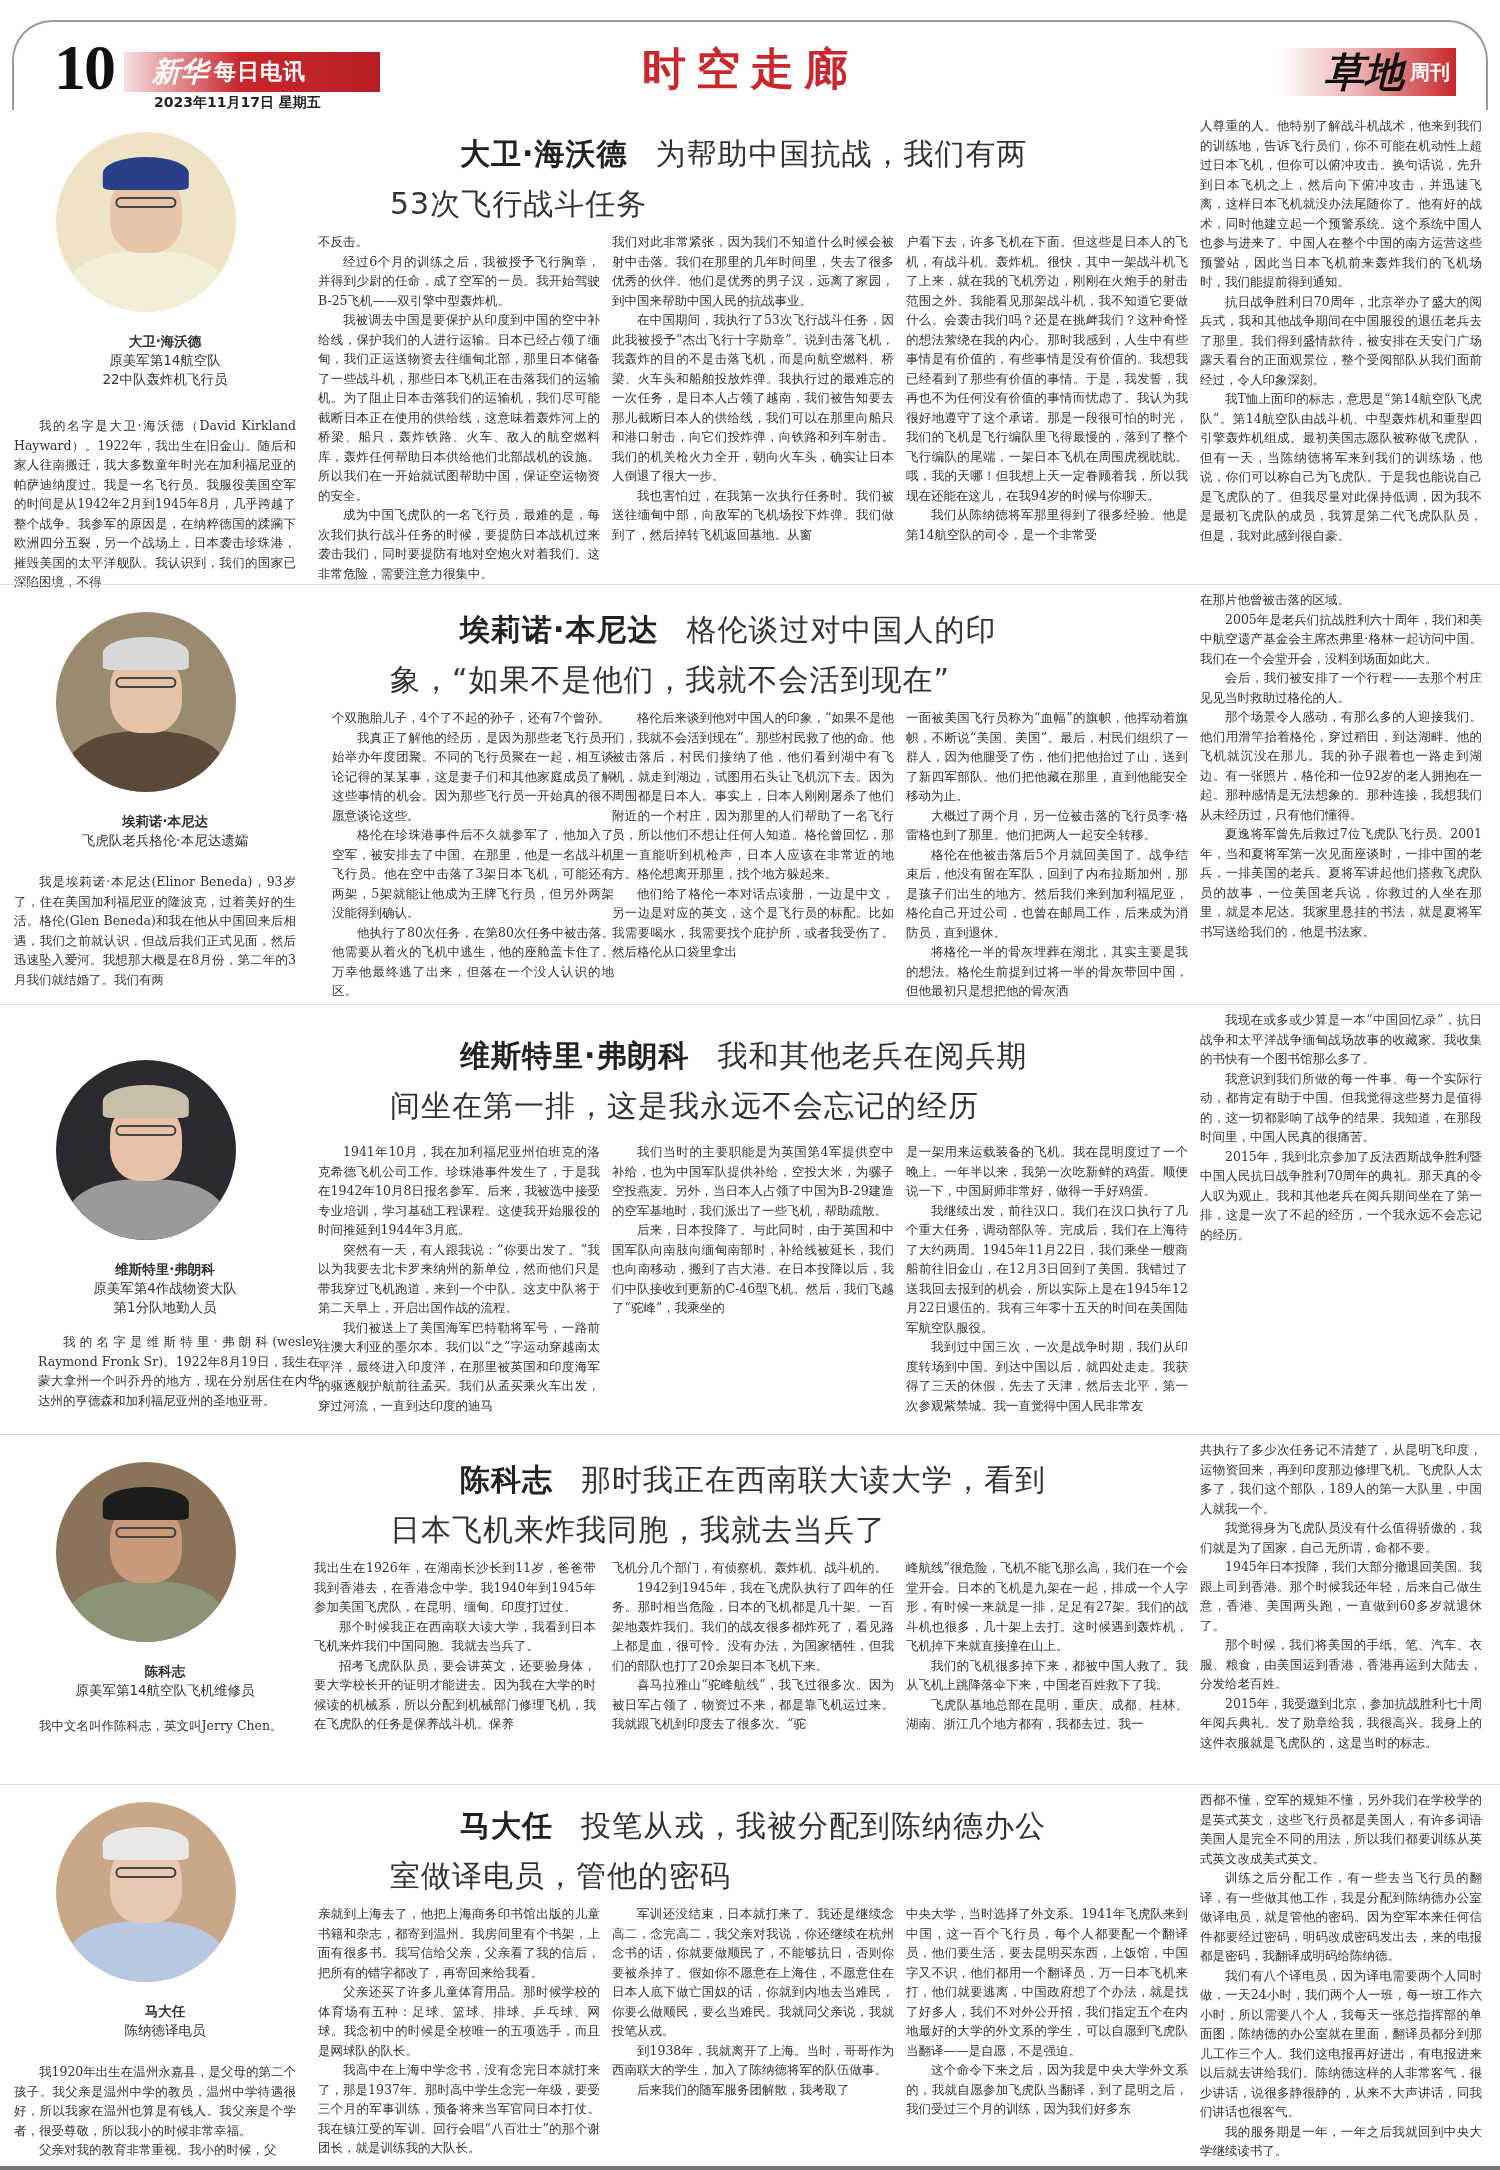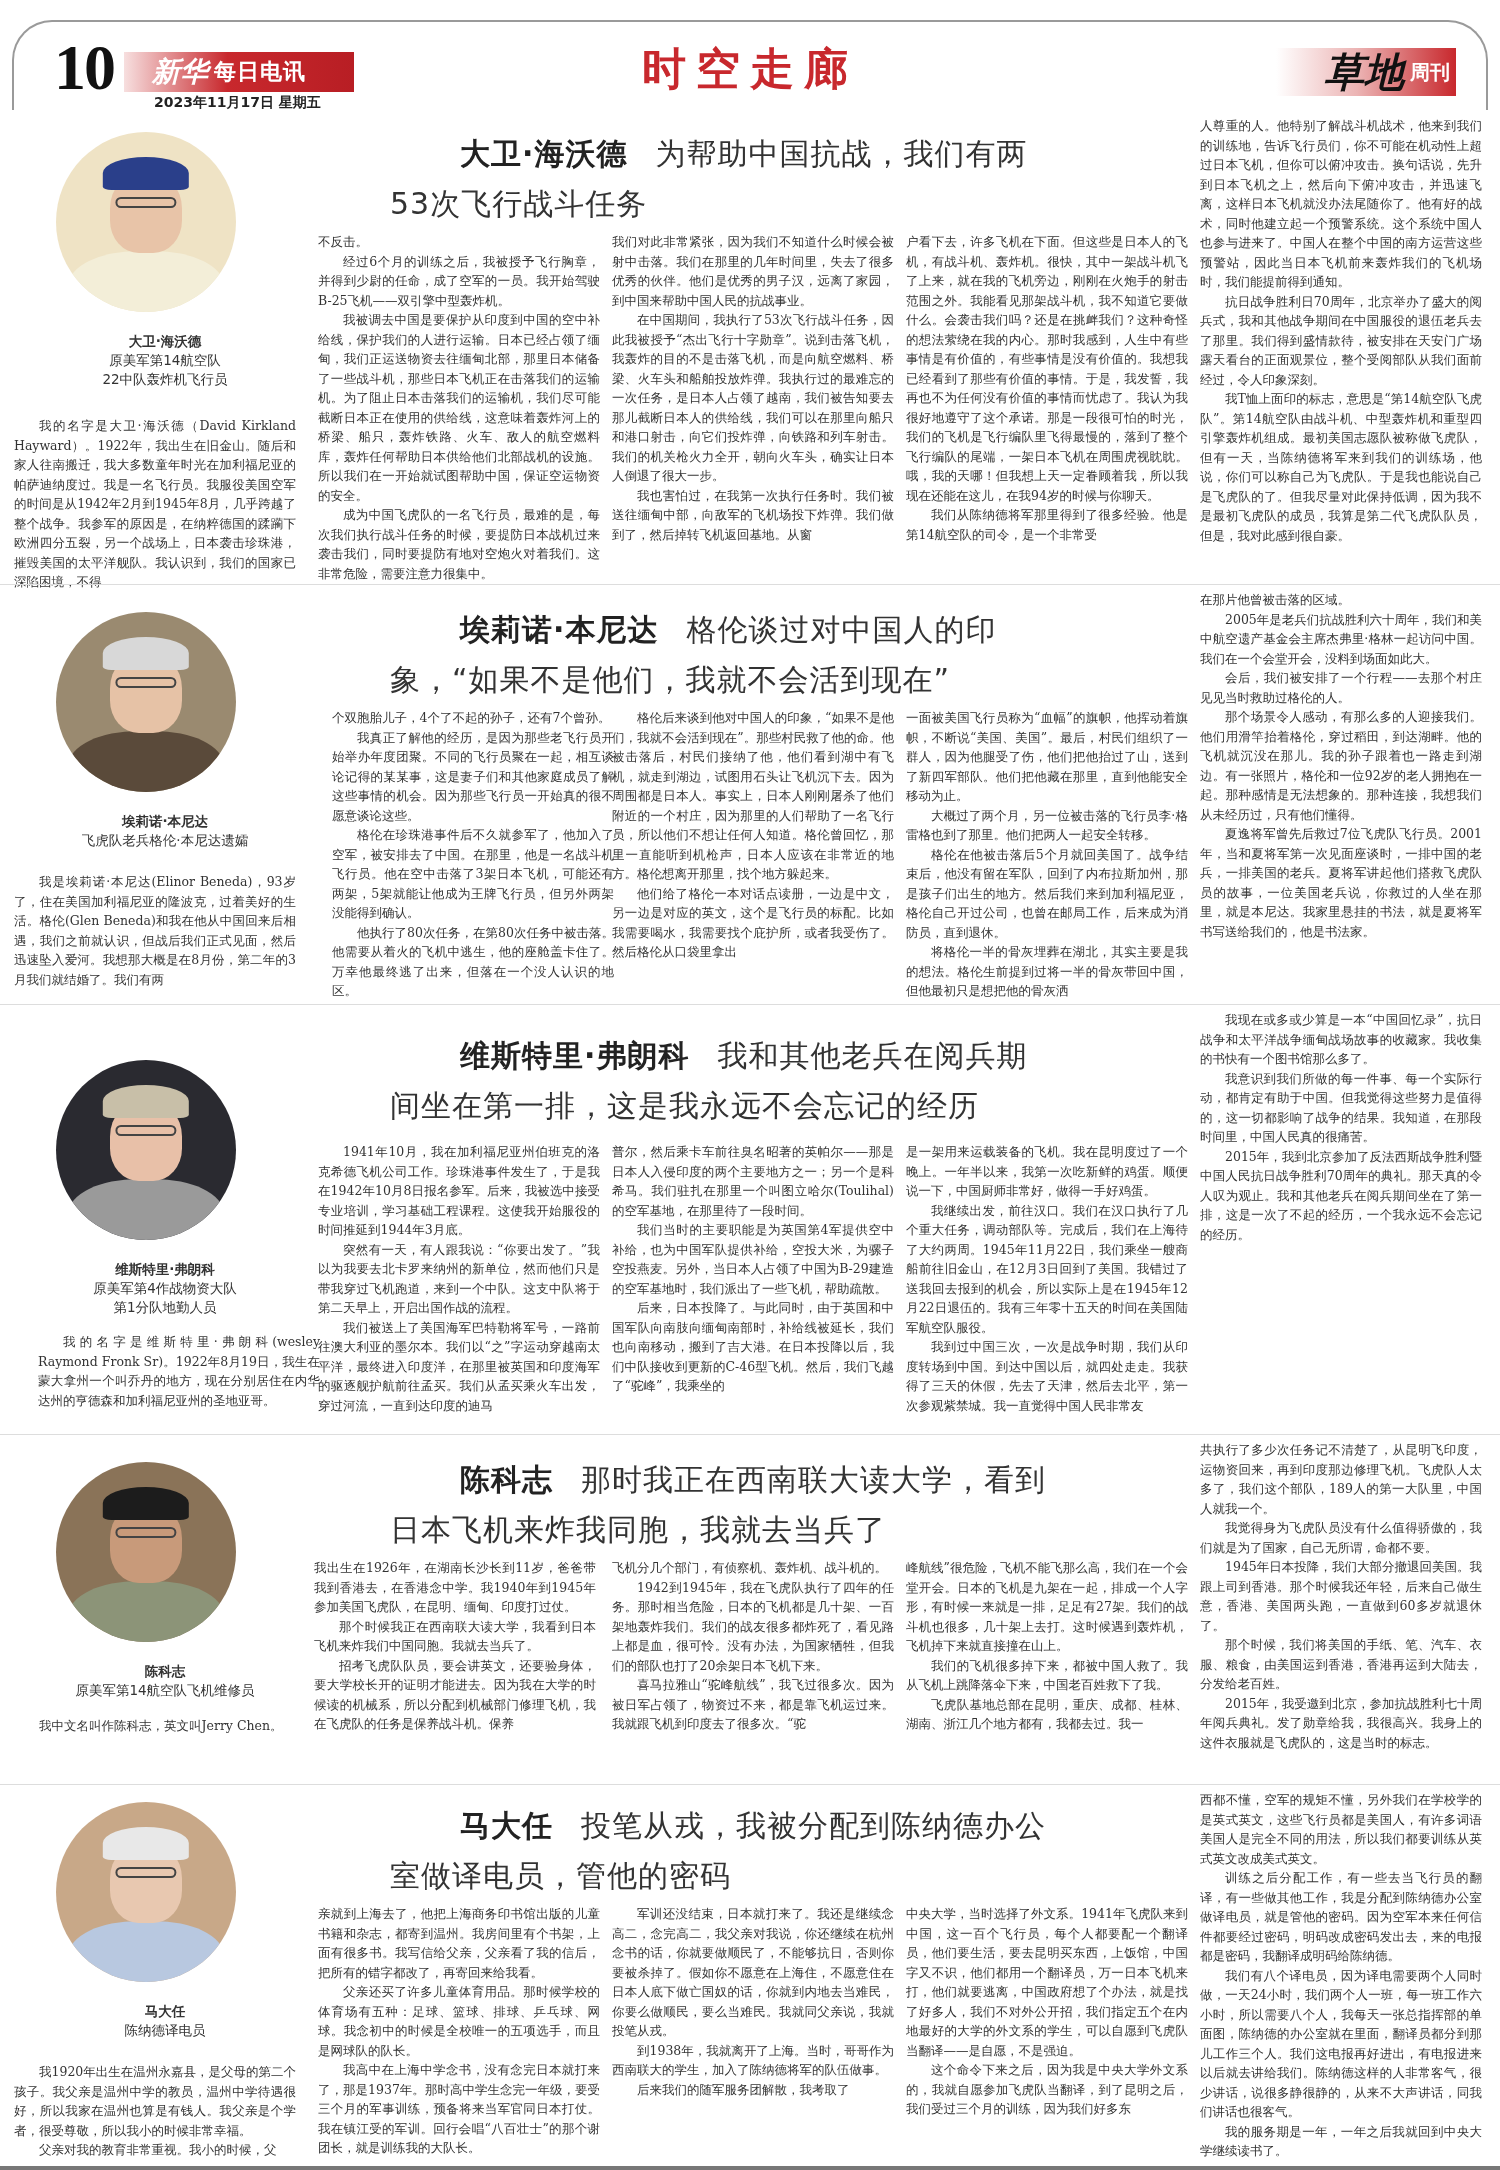--- a/index.html
+++ b/index.html
@@ -9,21 +9,21 @@
   
   .masthead {
     position: absolute; left: 12px; top: 20px; width: 1476px; height: 90px;
     border: 2px solid #9a9a9a; border-bottom: none; border-radius: 40px 40px 0 0;
   }
   .page-num {
     position: absolute; left: 40px; top: 14px; font-family: "Liberation Serif", serif;
     font-size: 64px; font-weight: bold; color: #111; line-height: 1; letter-spacing: -2px;
   }
   .brand {
-    position: absolute; left: 110px; top: 30px; height: 40px; width: 230px;
+    position: absolute; left: 110px; top: 30px; height: 40px; width: 256px;
     background: linear-gradient(90deg, rgba(200,40,40,0.15) 0%, #c8282d 45%, #b81e24 100%);
     color: #fff; display: flex; align-items: center; padding-left: 28px;
   }
   .brand .script { font-family: "DejaVu Serif", serif; font-style: italic; font-weight: bold; font-size: 28px; margin-right: 6px; }
   .brand .name { font-family: "DejaVu Sans", sans-serif; font-weight: bold; font-size: 22px; letter-spacing: 1px; }
   .issue-date {
     position: absolute; left: 140px; top: 72px; font-family: "DejaVu Sans", sans-serif;
     font-size: 14px; font-weight: bold; color: #222;
   }
   .section-title {
@@ -200,21 +200,20 @@
       <h2 class="headline" style="top: 24px; font-weight: normal;">
         <div class="line1"><span class="hname">维斯特里·弗朗科</span><span>我和其他老兵在阅兵期</span></div>
         <div class="line2">间坐在第一排，这是我永远不会忘记的经历</div>
       </h2>
       <div class="col" style="left: 318px; top: 132px;">
         <p>1941年10月，我在加利福尼亚州伯班克的洛克希德飞机公司工作。珍珠港事件发生了，于是我在1942年10月8日报名参军。后来，我被选中接受专业培训，学习基础工程课程。这使我开始服役的时间推延到1944年3月底。</p>
         <p>突然有一天，有人跟我说：“你要出发了。”我以为我要去北卡罗来纳州的新单位，然而他们只是带我穿过飞机跑道，来到一个中队。这支中队将于第二天早上，开启出国作战的流程。</p>
         <p>我们被送上了美国海军巴特勒将军号，一路前往澳大利亚的墨尔本。我们以“之”字运动穿越南太平洋，最终进入印度洋，在那里被英国和印度海军的驱逐舰护航前往孟买。我们从孟买乘火车出发，穿过河流，一直到达印度的迪马</p>
       </div>
       <div class="col" style="left: 612px; top: 132px;">
-        <p class="cont">普尔，然后乘卡车前往臭名昭著的英帕尔——那是日本人入侵印度的两个主要地方之一；另一个是科希马。我们驻扎在那里一个叫图立哈尔(Toulihal)的空军基地，在那里待了一段时间。</p>
         <p>我们当时的主要职能是为英国第4军提供空中补给，也为中国军队提供补给，空投大米，为骡子空投燕麦。另外，当日本人占领了中国为B-29建造的空军基地时，我们派出了一些飞机，帮助疏散。</p>
         <p>后来，日本投降了。与此同时，由于英国和中国军队向南肢向缅甸南部时，补给线被延长，我们也向南移动，搬到了吉大港。在日本投降以后，我们中队接收到更新的C-46型飞机。然后，我们飞越了“驼峰”，我乘坐的</p>
       </div>
       <div class="col" style="left: 906px; top: 132px;">
         <p class="cont">是一架用来运载装备的飞机。我在昆明度过了一个晚上。一年半以来，我第一次吃新鲜的鸡蛋。顺便说一下，中国厨师非常好，做得一手好鸡蛋。</p>
         <p>我继续出发，前往汉口。我们在汉口执行了几个重大任务，调动部队等。完成后，我们在上海待了大约两周。1945年11月22日，我们乘坐一艘商船前往旧金山，在12月3日回到了美国。我错过了送我回去报到的机会，所以实际上是在1945年12月22日退伍的。我有三年零十五天的时间在美国陆军航空队服役。</p>
         <p>我到过中国三次，一次是战争时期，我们从印度转场到中国。到达中国以后，就四处走走。我获得了三天的休假，先去了天津，然后去北平，第一次参观紫禁城。我一直觉得中国人民非常友</p>
       </div>
       <div class="col" style="left: 1200px; top: 0px;">
         <p>我现在或多或少算是一本“中国回忆录”，抗日战争和太平洋战争缅甸战场故事的收藏家。我收集的书快有一个图书馆那么多了。</p>

